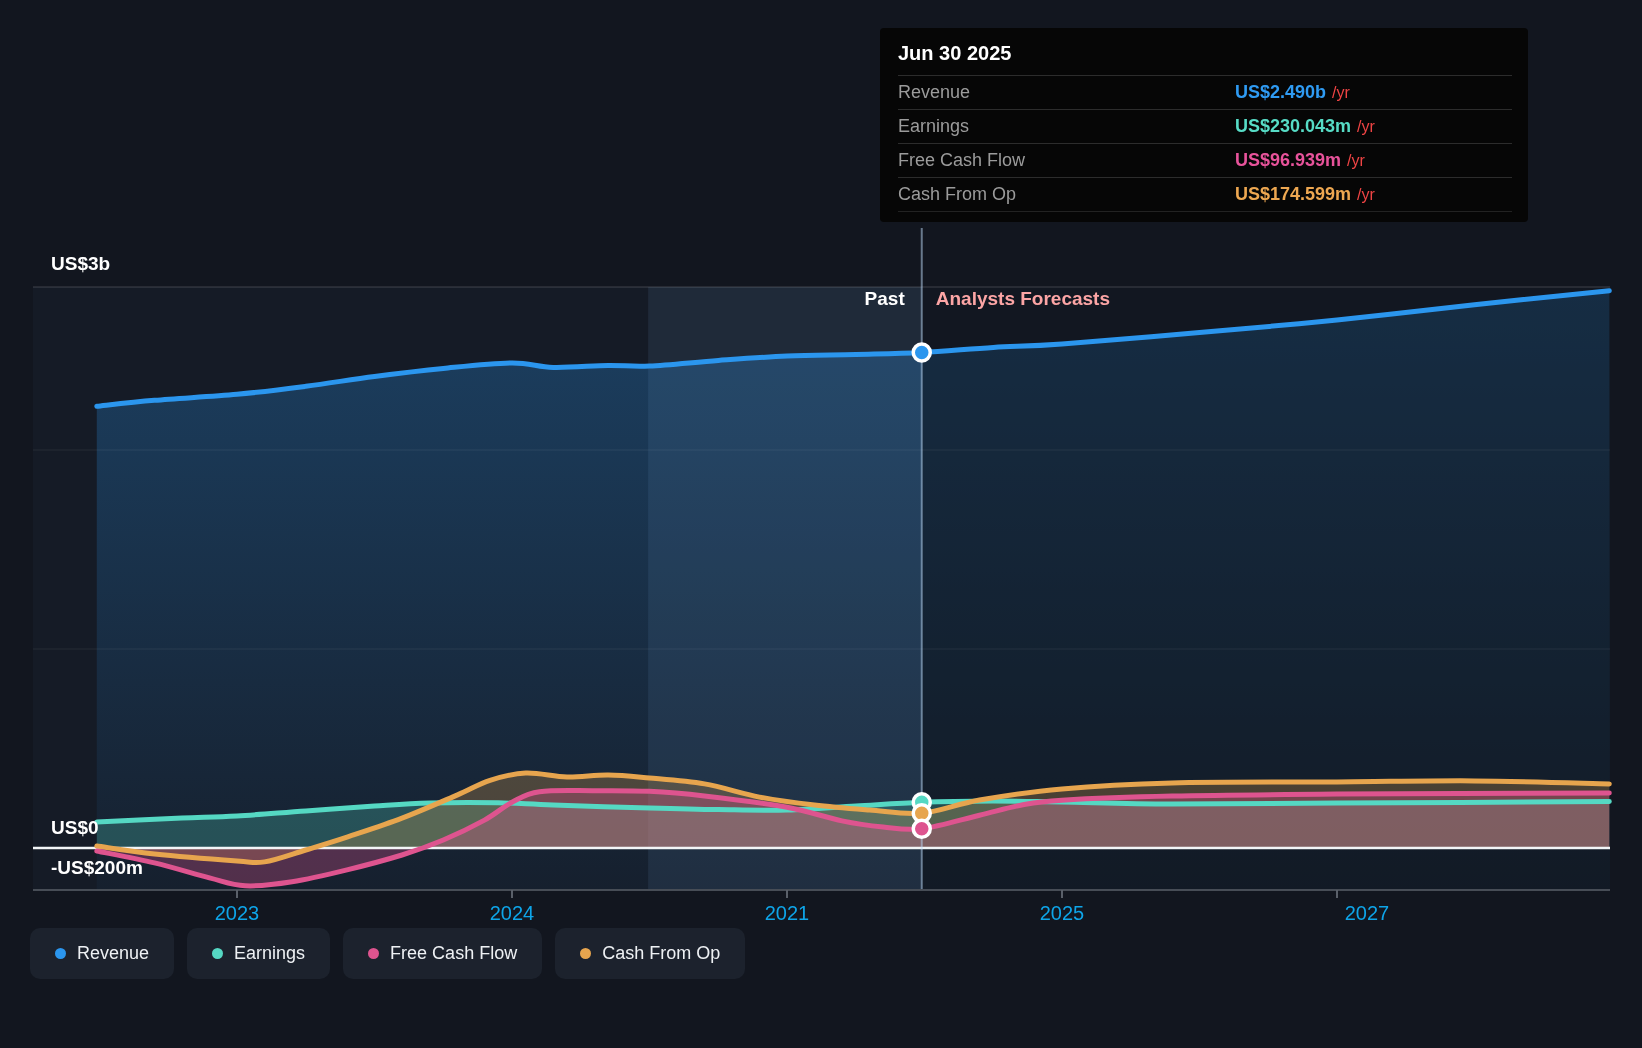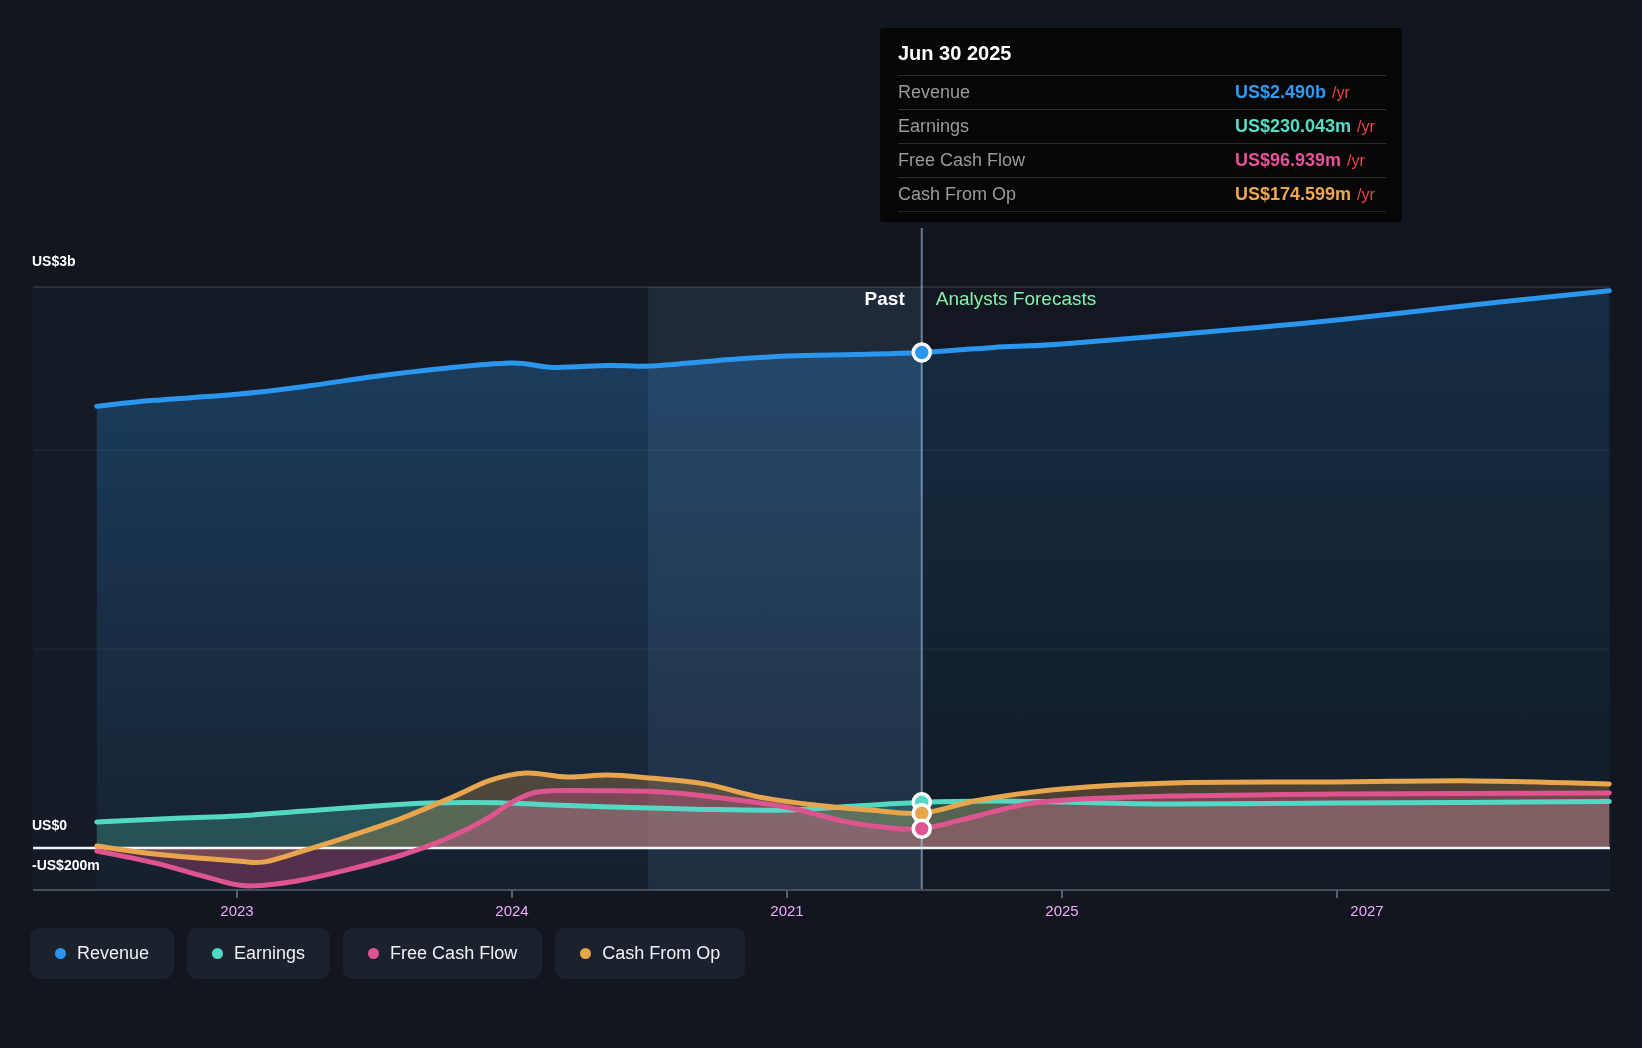--- a/index.html
+++ b/index.html
@@ -1,26 +1,26 @@
 <!DOCTYPE html>
 <html><head>
 <meta charset="utf-8">
 <style>
   html,body{margin:0;padding:0;background:#12161F;}
   body{width:1642px;height:1048px;position:relative;overflow:hidden;
        font-family:"Liberation Sans",sans-serif;-webkit-font-smoothing:antialiased;}
   #stage{position:absolute;inset:0;}
   svg{position:absolute;left:0;top:0;}
-  .ylabel{position:absolute;left:32px;color:#fff;font-size:14px;font-weight:700;white-space:nowrap;}
-  .xlabel{position:absolute;transform:translateX(-50%);top:902px;color:#f0abfc;font-size:15px;font-weight:400;}
+  .ylabel{position:absolute;left:51px;color:#fff;font-size:19px;font-weight:700;white-space:nowrap;}
+  .xlabel{position:absolute;transform:translateX(-50%);top:902px;color:#0ea5e9;font-size:20px;font-weight:400;}
   .divlabel{position:absolute;top:288px;font-size:19px;white-space:nowrap;}
   #past-label{color:#ffffff;font-weight:700;transform:translateX(-100%);}
-  #forecast-label{color:#86efac;font-weight:400;}
+  #forecast-label{color:#fca5a5;font-weight:700;}
   
-  #tooltip{position:absolute;left:880px;top:28px;width:522px;height:194px;background:#060606;
+  #tooltip{position:absolute;left:880px;top:28px;width:648px;height:194px;background:#060606;
            border-radius:4px;box-sizing:border-box;padding:12px 16px 6px 18px;}
   #tooltip .tt-title{color:#fff;font-size:20px;font-weight:700;padding:2px 0 10px 0;}
   .tt-row{position:relative;height:33px;border-top:1px solid #2c2c2c;display:flex;align-items:center;}
   .tt-row.last{border-bottom:1px solid #222;}
   .tt-label{color:#9b9b9b;font-size:18px;}
   .tt-val{position:absolute;left:337px;font-size:18px;font-weight:700;}
   .tt-unit{color:#ef4444;font-size:16px;font-weight:400;margin-left:6px;}
   
   #legend{position:absolute;left:30px;top:928px;display:flex;gap:13px;}
   .pill{height:51px;background:#1C222D;border-radius:10px;display:flex;align-items:center;

